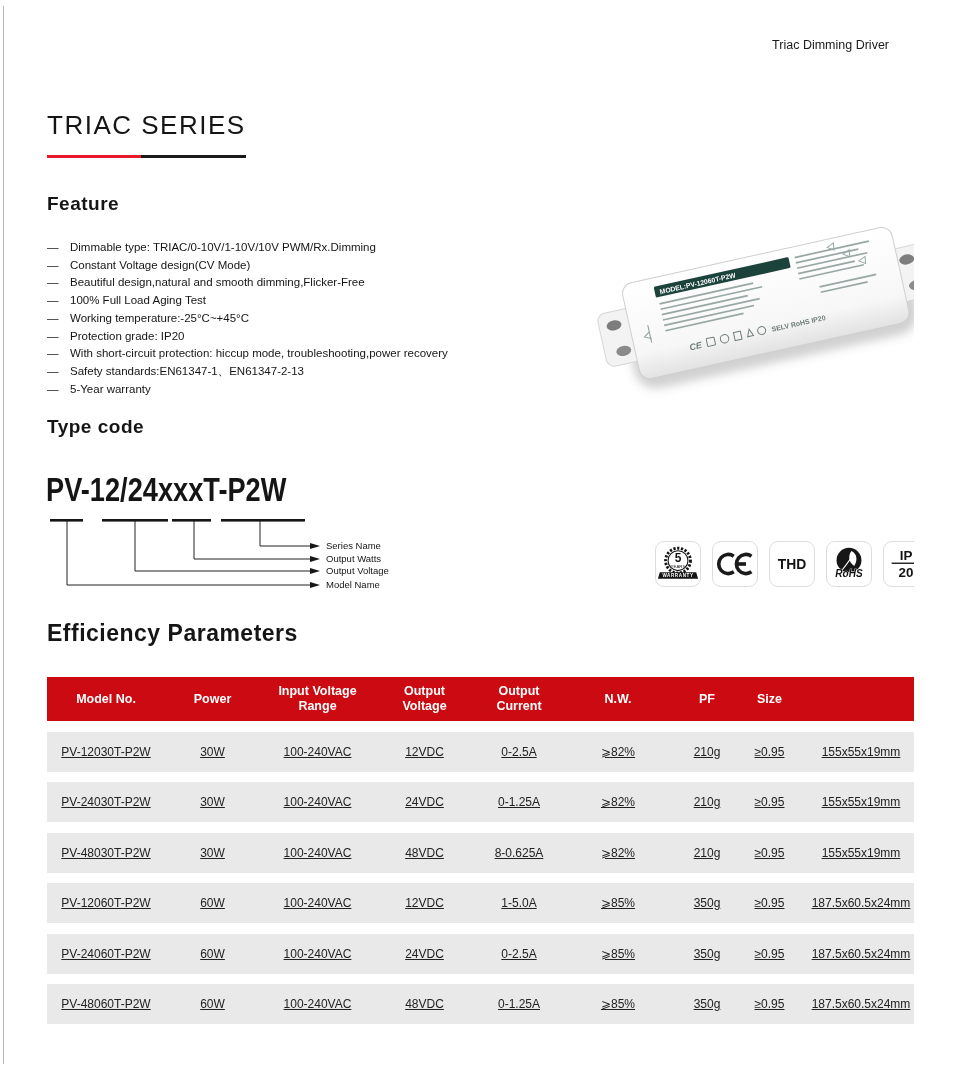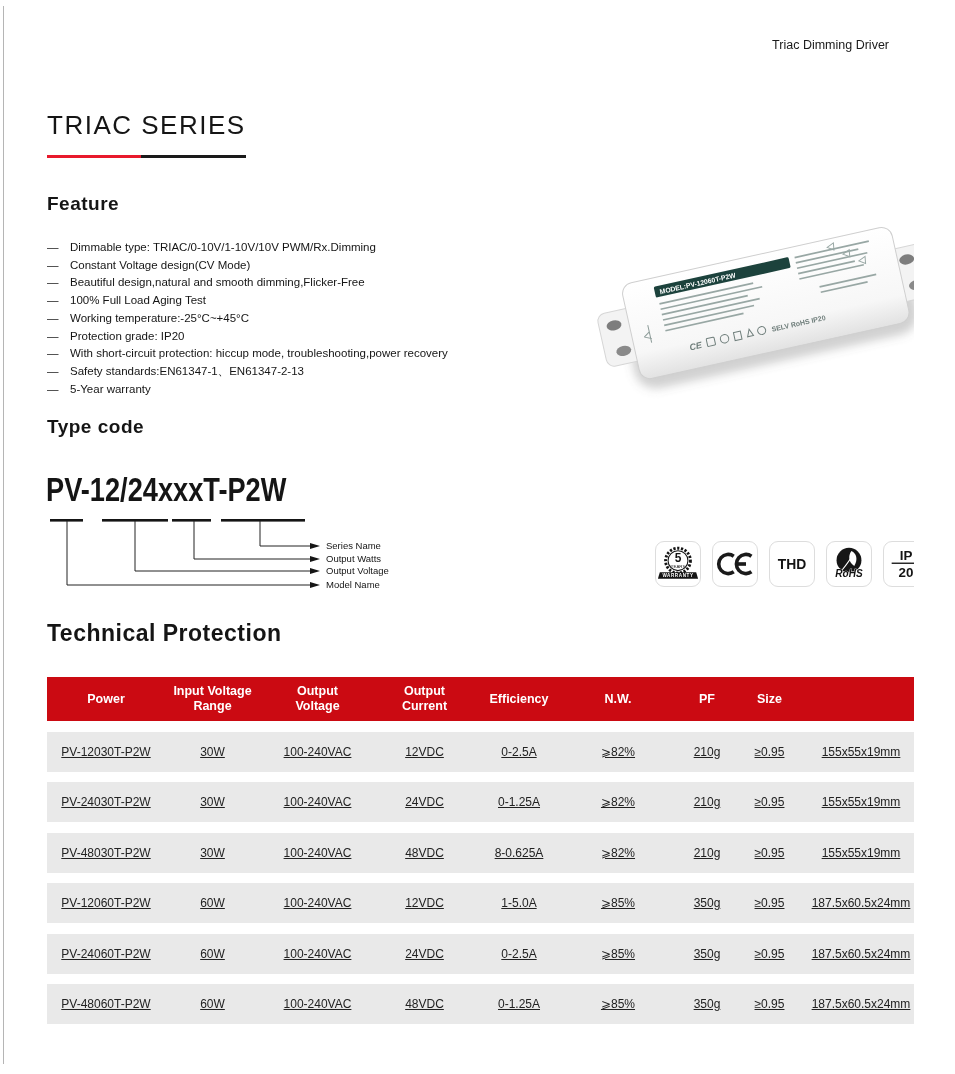--- a/index.html
+++ b/index.html
@@ -218,38 +218,38 @@
     </div>
     <div class="badge">
       <svg width="46" height="46" viewBox="0 0 46 46">
         <text x="23" y="19" text-anchor="middle" font-size="14" font-weight="bold" fill="#141414">IP</text>
         <rect x="8" y="21.5" width="30" height="1.4" fill="#141414"></rect>
         <text x="23" y="37" text-anchor="middle" font-size="14" font-weight="bold" fill="#141414">20</text>
       </svg>
     </div>
   </div>
 
-  <h2 class="h2-large">Technical Protection</h2>
+  <h2 class="h2-large">Efficiency Parameters</h2>
 
   <div class="tp-table">
     <div class="tp-head">
       <div class="th">
+          <span>Model No.</span>
+        </div>
+      <div class="th">
           <span>Power</span>
         </div>
       <div class="th">
           <span class="wrap80">Input Voltage Range</span>
         </div>
       <div class="th">
           <span class="wrap55">Output Voltage</span>
         </div>
       <div class="th">
           <span class="wrap55">Output Current</span>
-        </div>
-      <div class="th">
-          <span>Efficiency</span>
         </div>
       <div class="th">
           <span>N.W.</span>
         </div>
       <div class="th">
           <span>PF</span>
         </div>
       <div class="th">
           <span>Size</span>
         </div>

